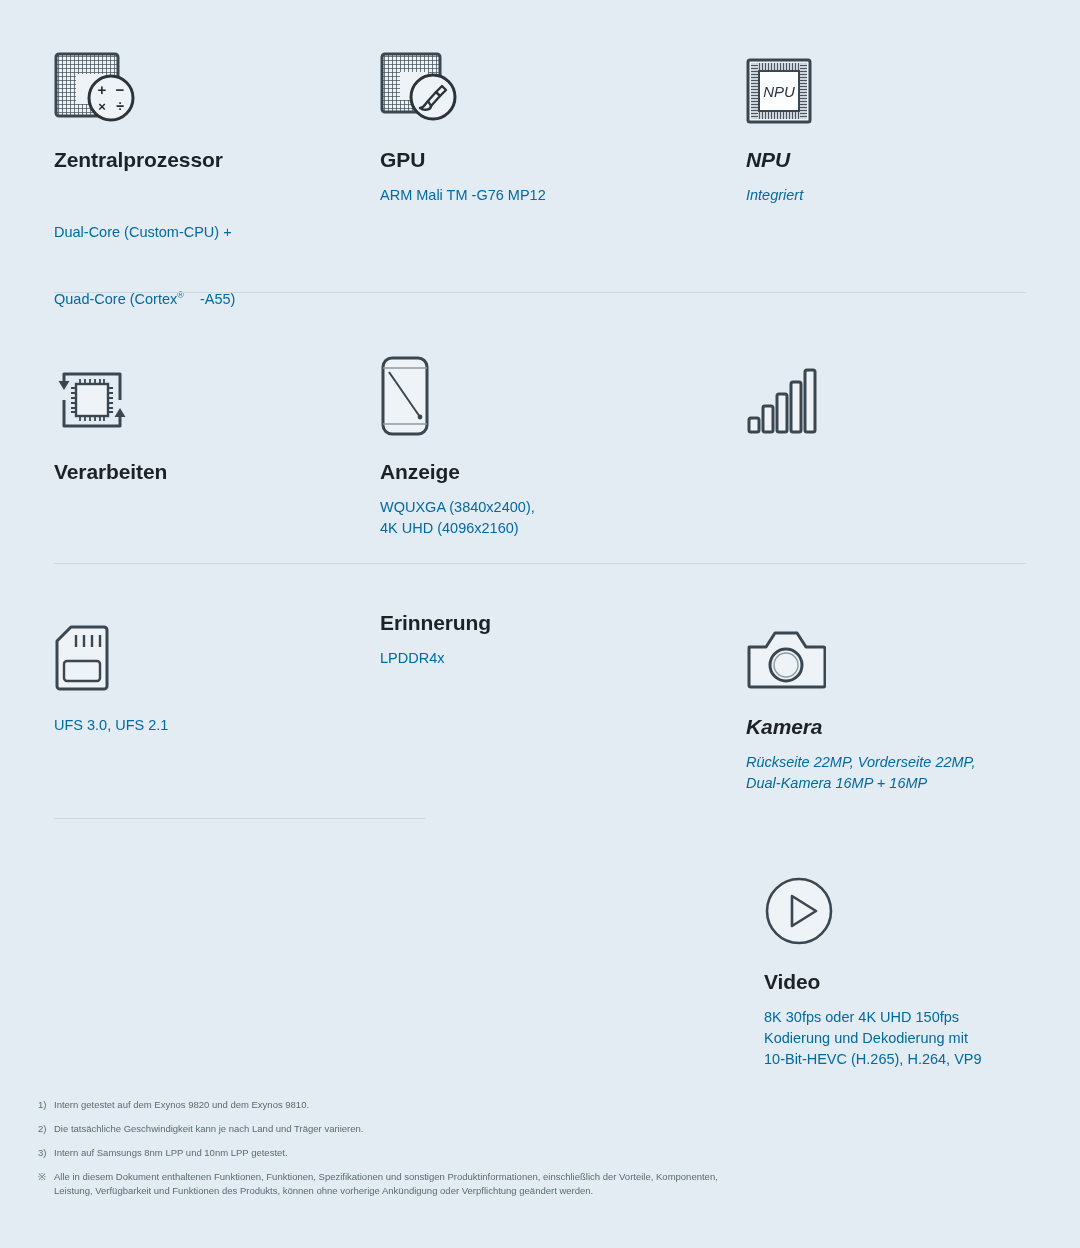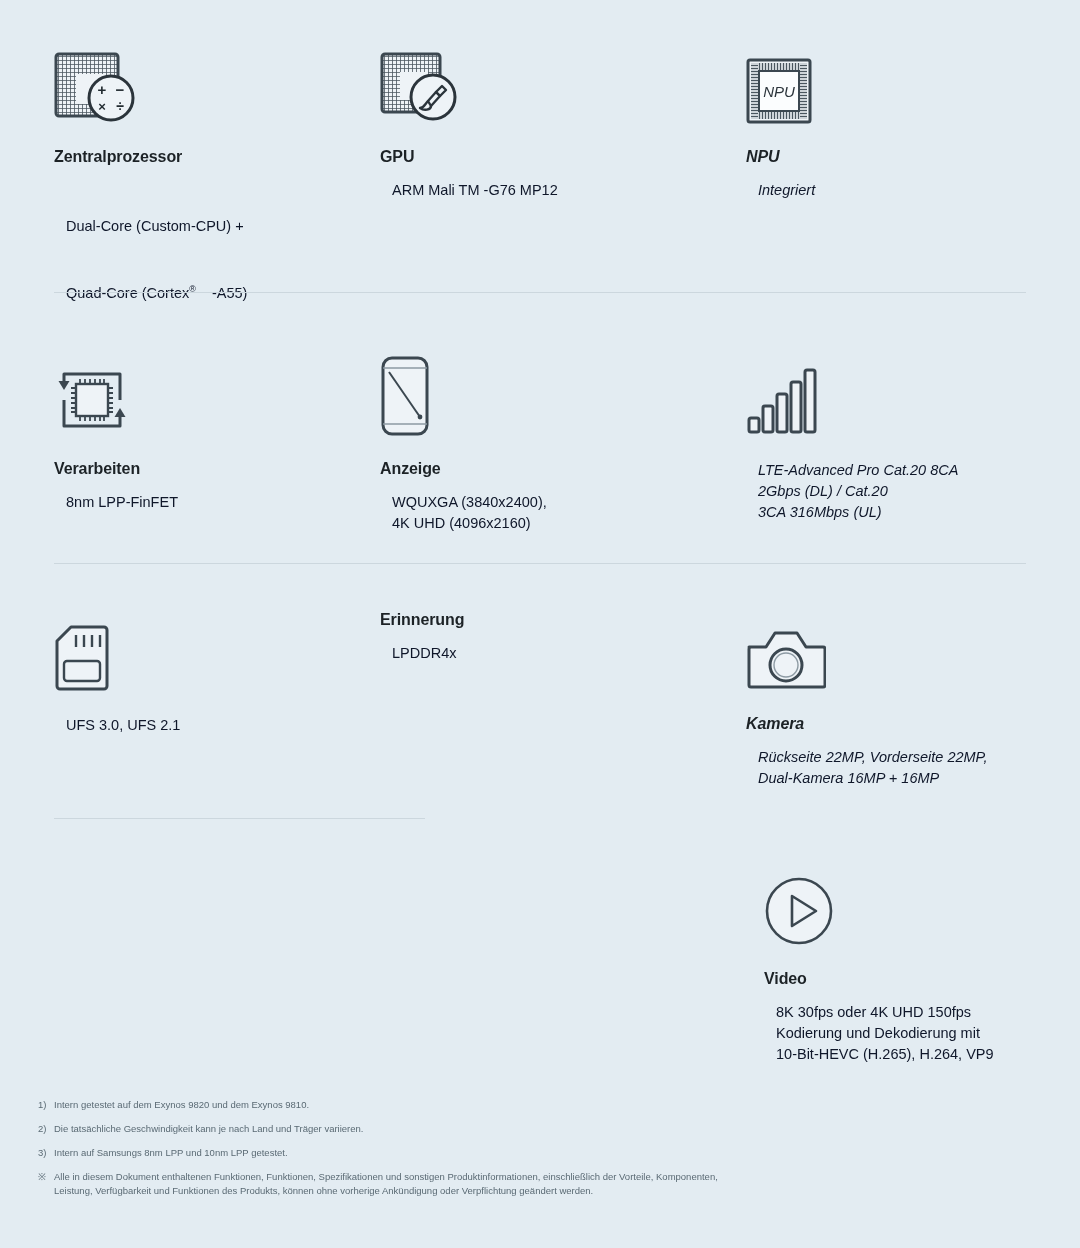--- a/index.html
+++ b/index.html
@@ -37,33 +37,33 @@
 
   .icon-box {
     height: 80px;
     display: flex;
     align-items: flex-end;
     margin-bottom: 24px;
   }
   .icon-box svg { display: block; }
 
   .card-title {
-    font-size: 16px;
+    font-size: 21px;
     font-weight: bold;
     color: #1c2226;
     letter-spacing: -0.1px;
     margin: 0 0 14px 0;
     line-height: 1.1;
   }
   .card-desc {
     font-size: 14.5px;
     line-height: 21px;
-    color: #0f172a;
+    color: #0369a1;
     white-space: pre-line;
-    margin: 12px;
+    margin: 0;
   }
   .card-desc.cpu {
     line-height: 31.5px;
   }
   .sup-r {
     font-size: 9px;
     vertical-align: 6px;
     padding-right: 16px;
   }
 
@@ -187,21 +187,20 @@
           <rect x="22" y="20" width="32" height="32" fill="#eef3f7" stroke="#3b4750" stroke-width="2.4"></rect>
           <g stroke="#3b4750" stroke-width="1.8">
             <path d="M26 20 V15 M31 20 V15 M36 20 V15 M41 20 V15 M46 20 V15 M50 20 V15"></path>
             <path d="M26 52 V57 M31 52 V57 M36 52 V57 M41 52 V57 M46 52 V57 M50 52 V57"></path>
             <path d="M22 24 H17 M22 29 H17 M22 34 H17 M22 39 H17 M22 44 H17 M22 48 H17"></path>
             <path d="M54 24 H59 M54 29 H59 M54 34 H59 M54 39 H59 M54 44 H59 M54 48 H59"></path>
           </g>
         </svg>
       </div>
       <div class="card-title">Verarbeiten</div>
-      <div class="card-desc">8nm LPP-FinFET</div>
     </div>
 
     <div class="cell c2">
       <div class="icon-box">
         <svg width="50" height="80" viewBox="0 0 50 80">
           <rect x="3" y="2" width="44" height="76" rx="9" fill="#eef3f7" stroke="#3b4750" stroke-width="3"></rect>
           <path d="M3 12 H47" stroke="#8d9aa3" stroke-width="1.6"></path>
           <path d="M3 68 H47" stroke="#8d9aa3" stroke-width="1.6"></path>
           <path d="M9 16 L40 61" stroke="#3b4750" stroke-width="2"></path>
           <circle cx="40" cy="61" r="2.4" fill="#3b4750"></circle>
@@ -217,23 +216,20 @@
         <svg width="72" height="72" viewBox="0 0 72 72">
           <g fill="#eef3f7" stroke="#3b4750" stroke-width="3">
             <rect x="3" y="54" width="10" height="14" rx="2"></rect>
             <rect x="17" y="42" width="10" height="26" rx="2"></rect>
             <rect x="31" y="30" width="10" height="38" rx="2"></rect>
             <rect x="45" y="18" width="10" height="50" rx="2"></rect>
             <rect x="59" y="6" width="10" height="62" rx="2"></rect>
           </g>
         </svg>
       </div>
-      <div class="card-desc">LTE-Advanced Pro Cat.20 8CA
-2Gbps (DL) / Cat.20
-3CA 316Mbps (UL)</div>
     </div>
   </div>
 
   <div class="divider" style="top:563px; width:972px;"></div>
 
   <div class="row" style="top:611px;">
 
     <div class="cell c1">
       <div class="icon-box">
         <svg width="56" height="66" viewBox="0 0 56 66">

